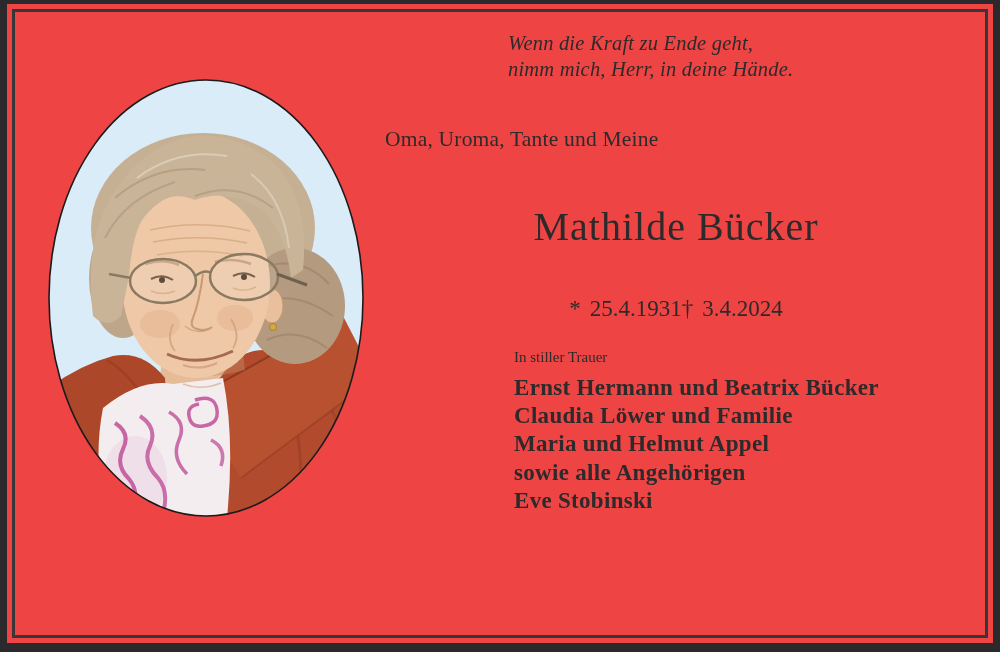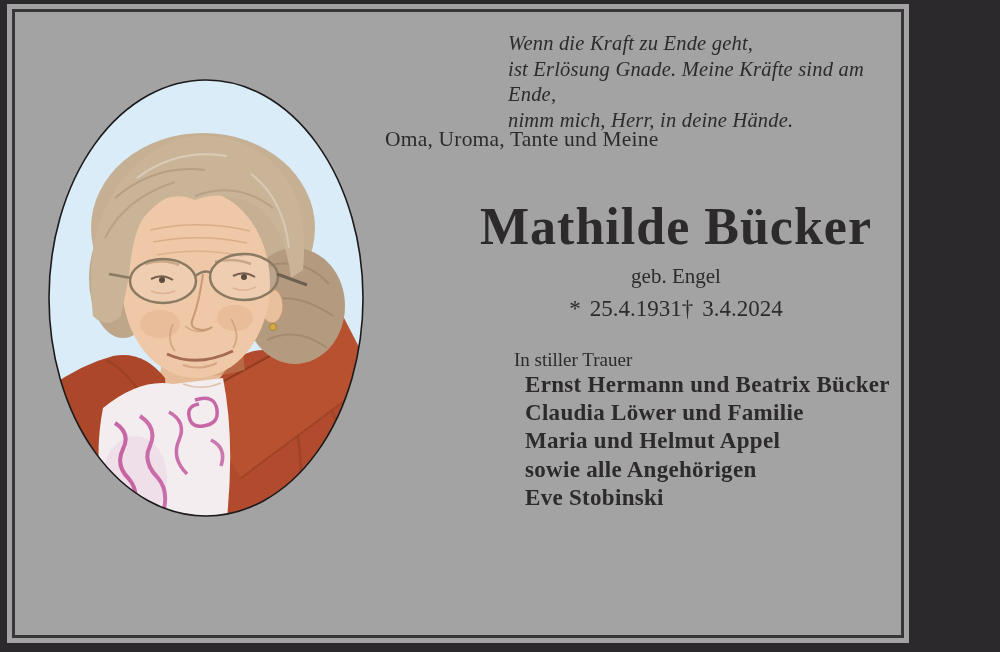--- a/index.html
+++ b/index.html
@@ -3,54 +3,54 @@
 <meta charset="utf-8">
 <style>
   html,body { margin:0; padding:0; }
   body {
     width:1000px; height:652px; position:relative; overflow:hidden;
     background:#2b292c;
     font-family:"Liberation Serif", serif;
     color:#2d2a2b;
   }
   .page {
-    position:absolute; left:7px; top:4px; width:902px; height:639px;
-    background:#a3a3a3;
+    position:absolute; left:7px; top:4px; width:986px; height:639px;
+    background:#ef4444;
   }
   .inner-rule {
     position:absolute; left:5px; top:5px; right:5px; bottom:5px;
     border:3px solid #39363a; pointer-events:none;
   }
   .abs { position:absolute; }
 
   .portrait { left:38px; top:74px; width:322px; height:440px; }
 
   .quote {
     left:501px; top:27px; font-style:italic; font-size:20.5px;
     line-height:25.5px; letter-spacing:0.2px;
   }
   .intro {
     left:378px; top:122px; width:582px; font-size:21.5px; line-height:27.5px;
     letter-spacing:0.2px;
   }
   .intro .l1 { text-align:justify; text-align-last:justify; }
   .deceased-name {
     left:378px; top:192px; width:582px; text-align:center;
-    font-size:52px; font-weight:700; letter-spacing:1px; line-height:62px;
+    font-size:40px; font-weight:400; letter-spacing:1px; line-height:62px;
   }
   .maiden { left:378px; top:260px; width:582px; text-align:center; font-size:21px; }
   .dates {
     left:378px; top:292px; width:582px; display:flex; justify-content:center;
     font-size:23px;
   }
   .dates .sym { margin-right:9px; }
   .mourners { left:507px; top:345px; }
-  .mourners-label { font-size:19px; }
+  .mourners-label { font-size:15px; margin-bottom:8px; }
   .mourner-name {
-    font-size:23px; font-weight:700; line-height:28.2px; letter-spacing:0.3px;margin-left:11px;
+    font-size:23px; font-weight:700; line-height:28.2px; letter-spacing:0.3px;
   }
   .funeral {
     left:33px; top:556px; font-style:italic; font-size:22.5px; line-height:29px;
   }
   .funeral .line { white-space:nowrap; transform:scaleX(0.9); transform-origin:0 0; }
 </style>
 </head>
 <body>
 
 <div class="page">
@@ -141,30 +141,28 @@
         <path d="M122 276 Q152 290 188 273" stroke="#a56a52" stroke-width="3" fill="none"></path>
         <path d="M138 287 Q155 293 172 285" stroke="#c98f72" stroke-width="2" fill="none" opacity="0.6"></path>
         <path d="M138 306 Q156 313 176 305" stroke="#d2a47e" stroke-width="1.6" fill="none" opacity="0.6"></path>
       </g>
       <ellipse cx="161" cy="220" rx="157" ry="218" fill="none" stroke="#1c1a1b" stroke-width="1.6"></ellipse>
     </svg>
   </div>
 
   <div class="abs quote">
     <div>Wenn die Kraft zu Ende geht,</div>
-    <div>ist Erlösung Gnade. Meine Kräfte sind am Ende,</div>
     <div>nimm mich, Herr, in deine Hände.</div>
   </div>
 
   <div class="abs intro">
     <div>Oma, Uroma, Tante und Meine</div>
   </div>
 
   <div class="abs deceased-name">Mathilde Bücker</div>
-  <div class="abs maiden">geb. Engel</div>
 
   <div class="abs dates">
     <span>
       <span class="sym">*</span><span>25.4.1931</span>
     </span>
     <span>
       <span class="sym">†</span><span>3.4.2024</span>
     </span>
   </div>
 

